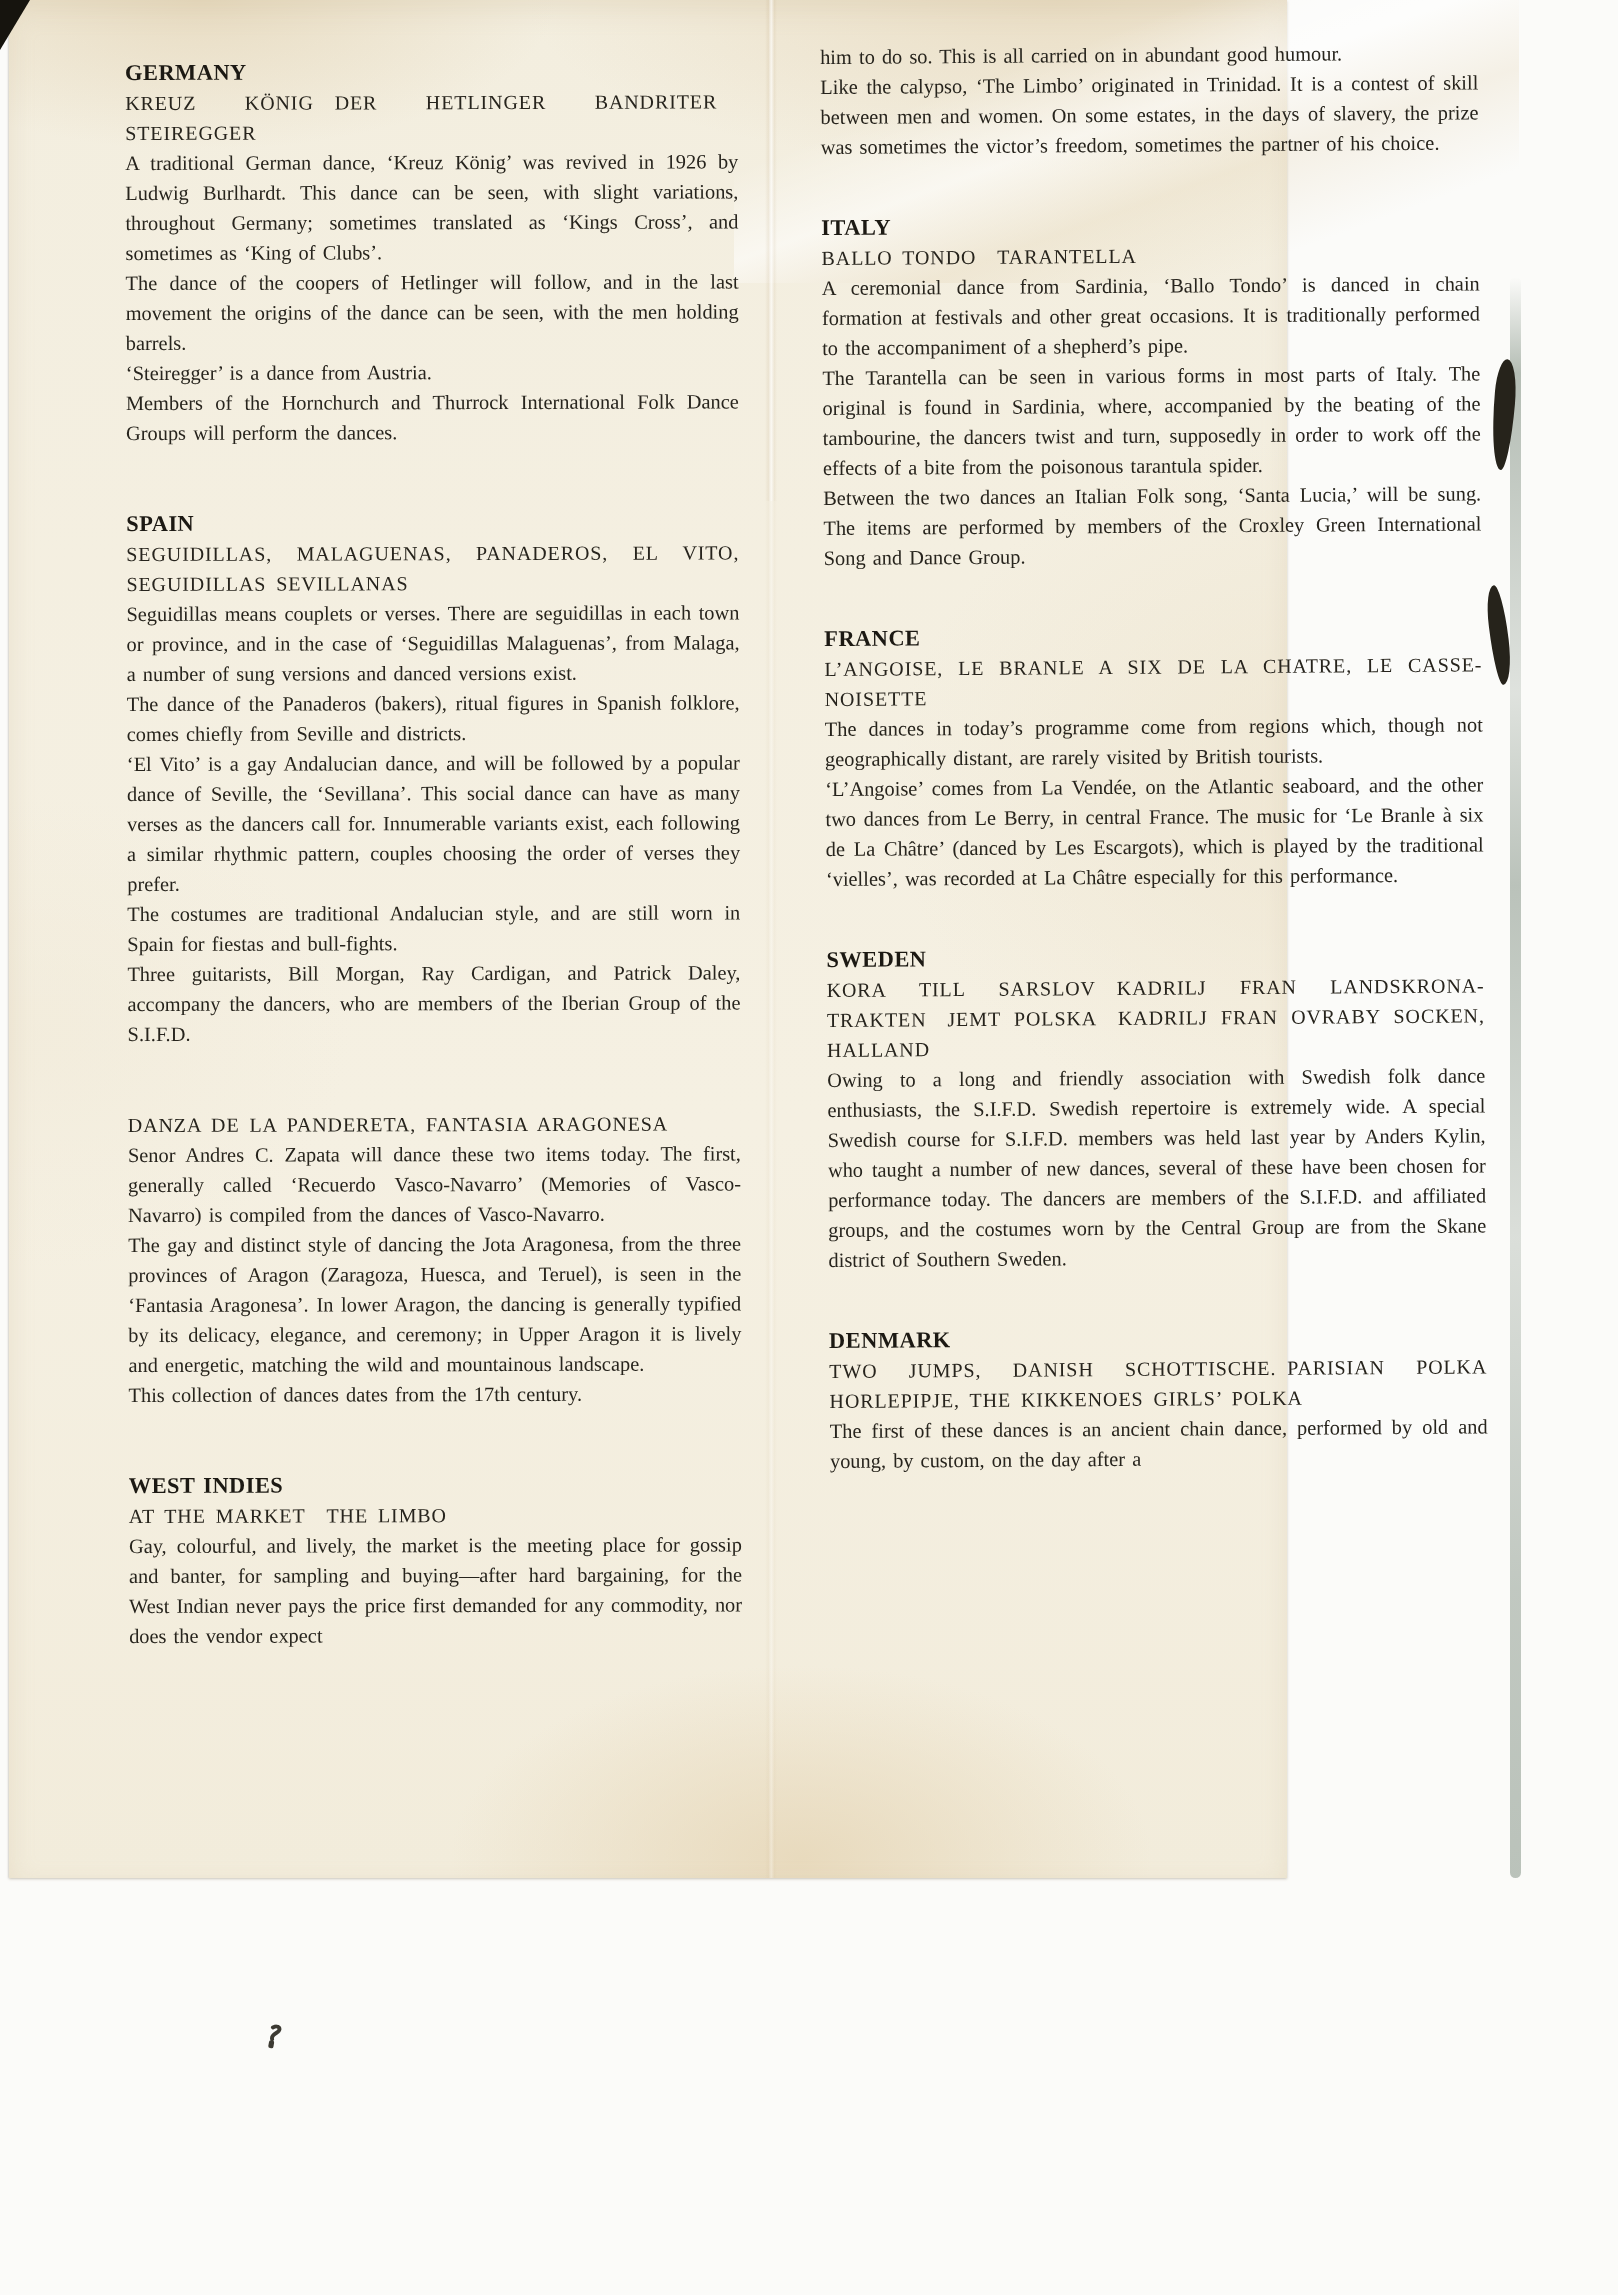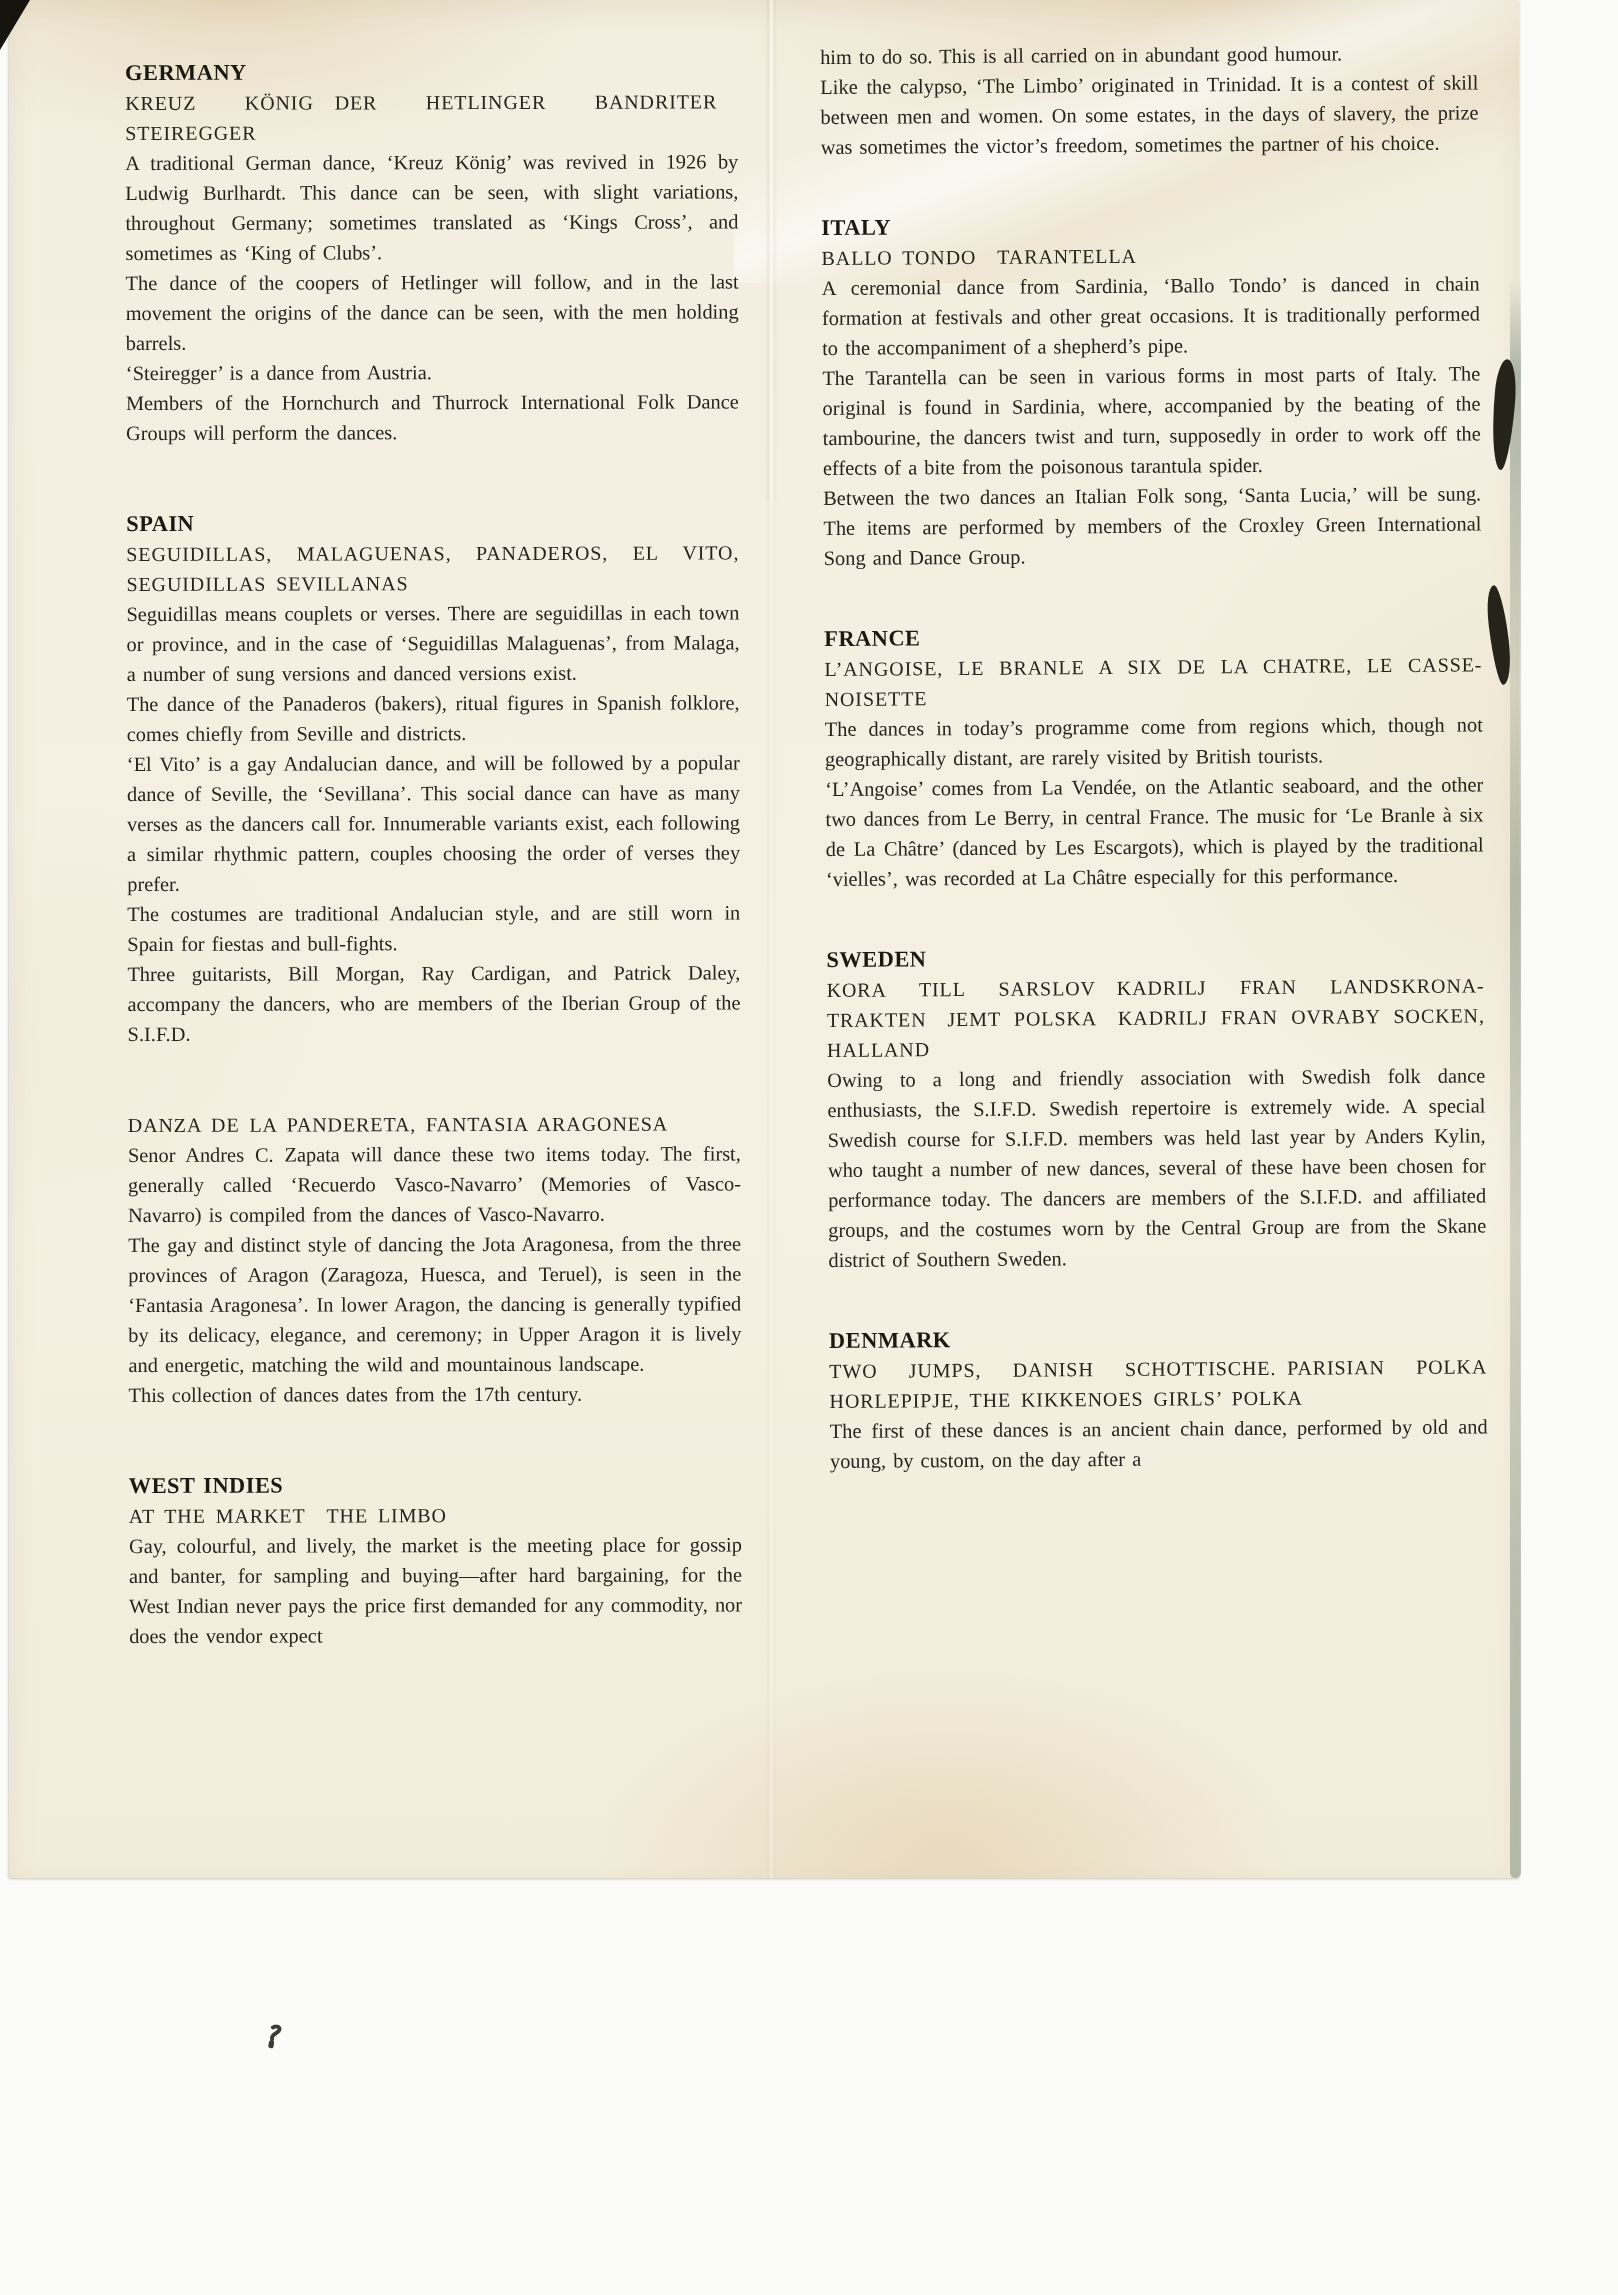--- a/index.html
+++ b/index.html
@@ -1,20 +1,20 @@
 <!DOCTYPE html>
 <html style="font-size:10.5px"><head>
 <meta charset="utf-8">
 <style>
   html,body{margin:0;padding:0;}
   body{font-family:"Liberation Serif","DejaVu Serif",serif;background:#fbfbf9;}
   .screen{position:relative;width:1619px;height:2295px;background:#fbfbf9;overflow:hidden;}
 
   .paper{
-    position:absolute;left:9.2px;top:0;width:1510px;height:1878px;
+    position:absolute;left:9.2px;top:0;width:1278px;height:1878px;
     background:
       radial-gradient(857px 277px at 82% 0%, rgba(232,219,193,.85), rgba(232,219,193,0) 62%),
       radial-gradient(593px 250px at 15% 0%, rgba(227,212,182,.7), rgba(227,212,182,0) 60%),
       radial-gradient(501px 277px at 62% 99%, rgba(231,216,186,.9), rgba(231,216,186,0) 70%),
       radial-gradient(725px 593px at 103% 42%, rgba(236,226,203,.6), rgba(236,226,203,0) 60%),
       radial-gradient(527px 395px at 2% 55%, rgba(240,233,215,.5), rgba(240,233,215,0) 60%),
       linear-gradient(#f3eedf,#f5f0e2 60%,#f2ecdb);
     box-shadow: inset 0 9.2px 26px rgba(195,172,130,.22), 0 1.3px 2.6px rgba(150,140,115,.45), -0.7px 0 1.3px rgba(0,0,0,.08);
   }
 

